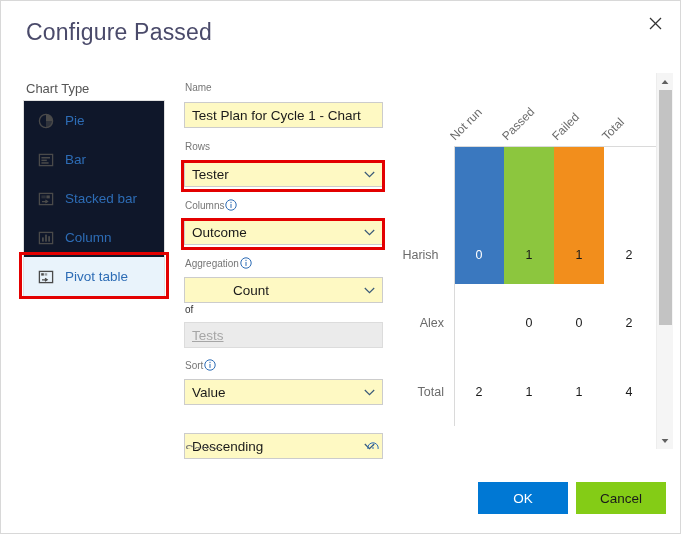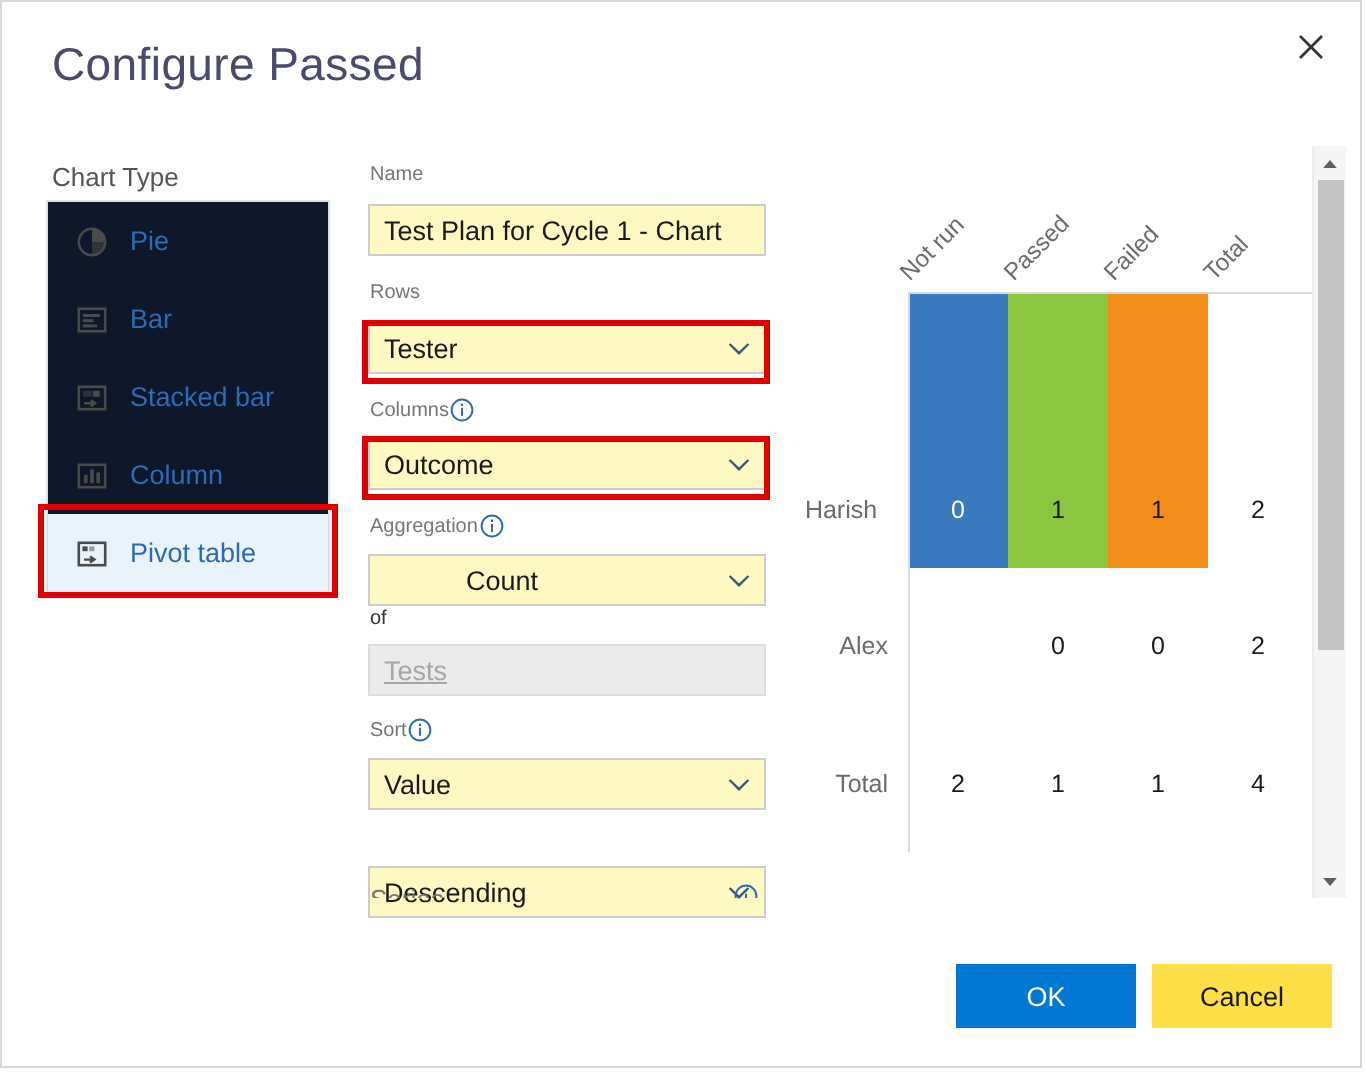--- a/index.html
+++ b/index.html
@@ -293,21 +293,21 @@
     align-items: center;
     justify-content: center;
     cursor: pointer;
   }
   #btn-cancel {
     position: absolute;
     left: 575px;
     top: 481px;
     width: 90px;
     height: 32px;
-    background: #fde047;
+    background: #84cc16;
     color: #1a1a1a;
     font-size: 13.5px;
     border: none;
     display: flex;
     align-items: center;
     justify-content: center;
     cursor: pointer;
   }
 </style>
 </head>

